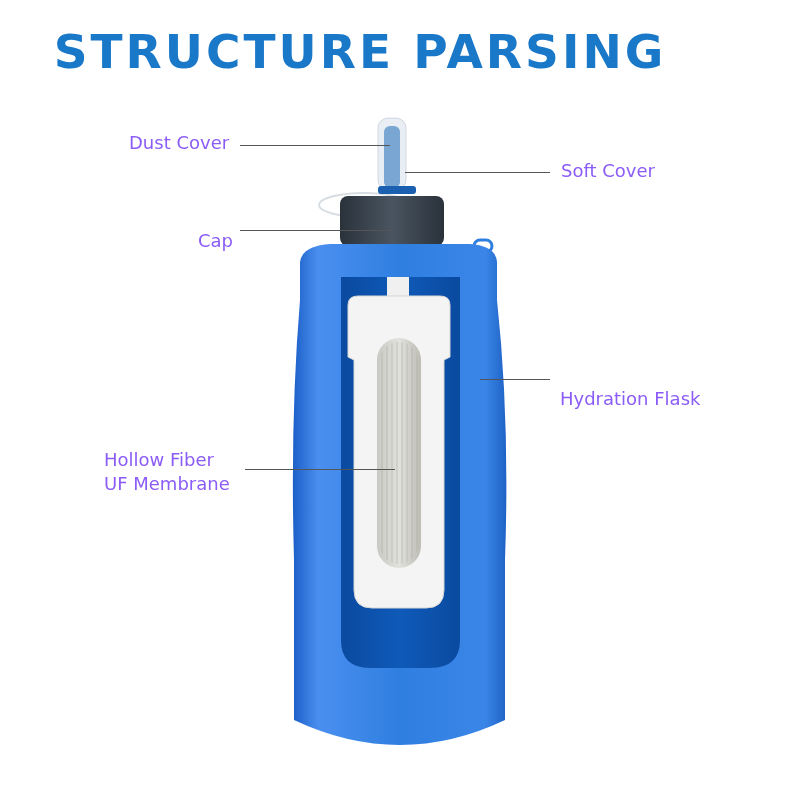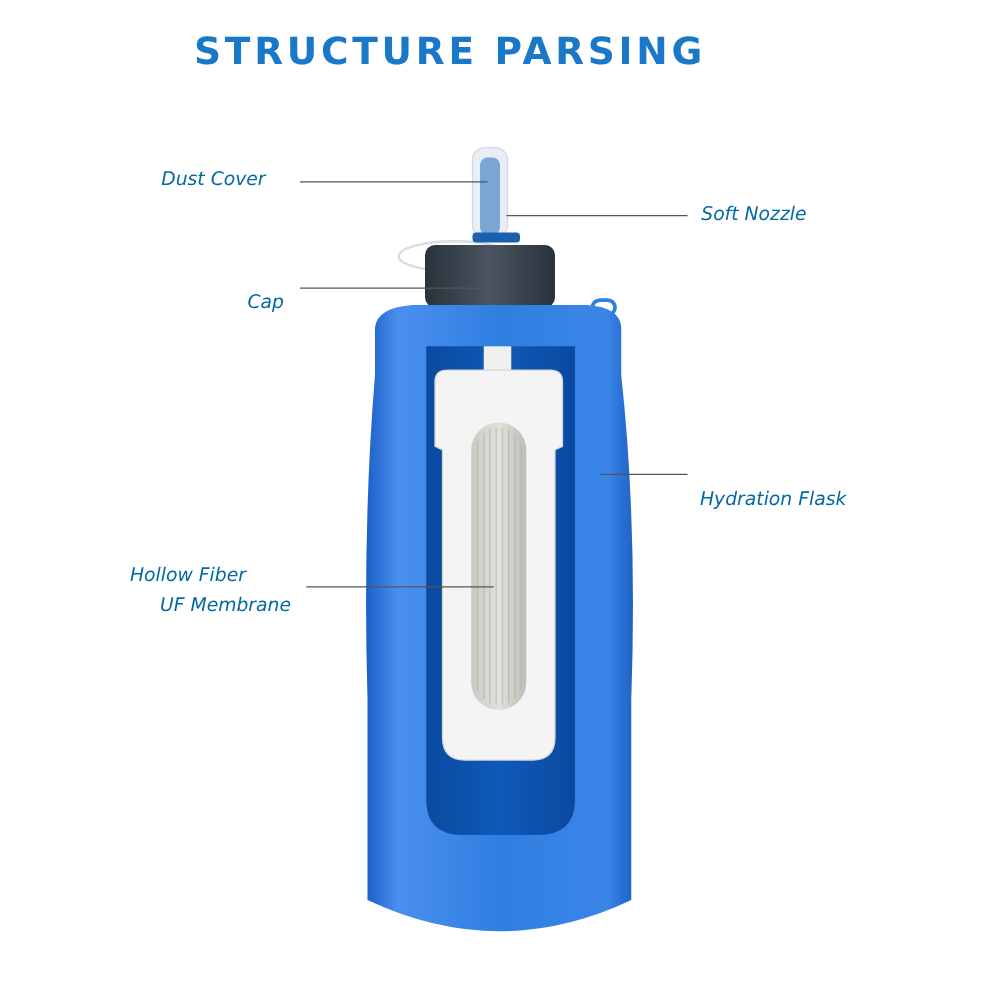--- a/index.html
+++ b/index.html
@@ -1,20 +1,20 @@
 <!DOCTYPE html>
 <html><head>
 <meta charset="utf-8">
 <style>
   html, body { margin:0; padding:0; }
   body { width:800px; height:800px; background:#ffffff; position:relative; overflow:hidden;
          font-family:"DejaVu Sans", "Liberation Sans", sans-serif; }
   .title { position:absolute; left:0; top:24px; width:720px; text-align:center;
-           font-size:30px; font-weight:bold; letter-spacing:3px; color:#1a78c8; }
-  .label { position:absolute; font-size:15px; color:#0369a1; line-height:24px; white-space:nowrap;font-style:italic; }
+           font-size:47px; font-weight:bold; letter-spacing:3px; color:#1a78c8; }
+  .label { position:absolute; font-size:18px; color:#8b5cf6; line-height:24px; white-space:nowrap; }
   .leader { position:absolute; height:1px; background:#555; }
   svg.bottle { position:absolute; left:0; top:0; }
 </style>
 </head>
 <body>
 
 <div class="title">STRUCTURE PARSING</div>
 
 <svg class="bottle" width="800" height="800" viewBox="0 0 800 800">
   <defs>
@@ -66,17 +66,17 @@
   <rect x="380" y="342" width="38" height="222" rx="19" fill="url(#fibers)" opacity="0.7"></rect>
 </svg>
 
 <div class="leader" style="left:240px; top:145px; width:150px;"></div>
 <div class="leader" style="left:405px; top:172px; width:145px;"></div>
 <div class="leader" style="left:240px; top:230px; width:150px;"></div>
 <div class="leader" style="left:480px; top:379px; width:70px;"></div>
 <div class="leader" style="left:245px; top:469px; width:150px;"></div>
 
 <div class="label" style="left:129px; top:131px;">Dust Cover</div>
-<div class="label" style="left:561px; top:159px;">Soft Nozzle</div>
+<div class="label" style="left:561px; top:159px;">Soft Cover</div>
 <div class="label" style="left:198px; top:229px;">Cap</div>
 <div class="label" style="left:560px; top:367px;margin-top:20px;">Hydration Flask</div>
 <div class="label" style="left:104px; top:448px;">Hollow Fiber</div>
-<div class="label" style="left:104px; top:472px;margin-left:24px;">UF Membrane</div>
+<div class="label" style="left:104px; top:472px;">UF Membrane</div>
 
 </body></html>

